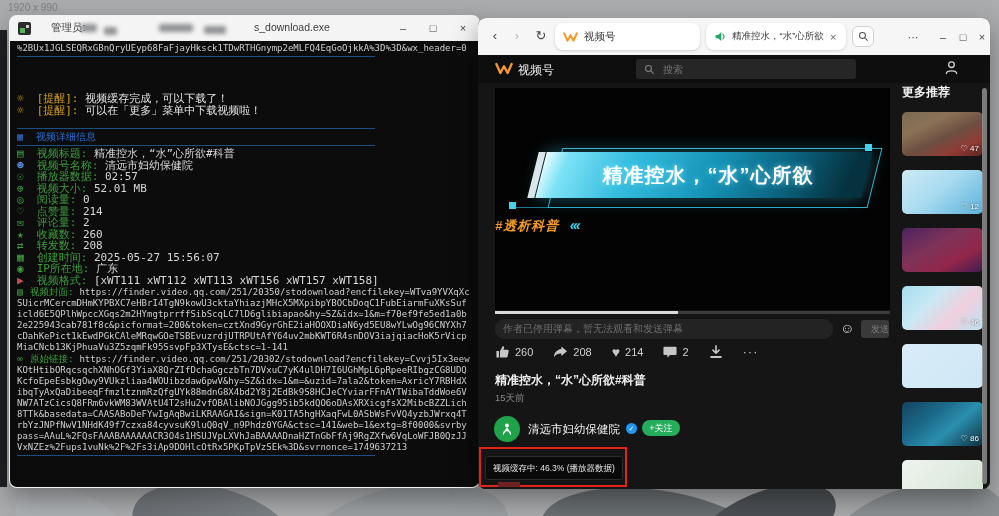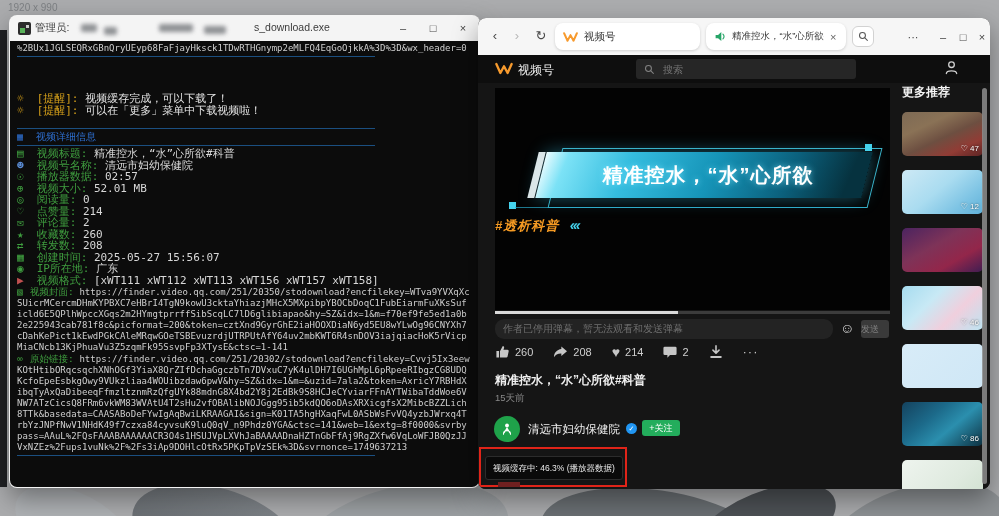--- a/index.html
+++ b/index.html
@@ -71,36 +71,36 @@
   .banner-tag{font-size:13px;font-weight:bold;font-style:italic;color:#f59a23;letter-spacing:1px;}
   .banner-chevrons{font-size:15px;font-weight:bold;font-style:italic;color:#45d2ec;letter-spacing:-2px;margin-left:6px;}
   
   .progress{position:absolute;left:17px;top:293px;width:395px;height:3px;background:#3c3c3c;}
   .progress-fill{height:3px;background:#d9d9d9;}
   .danmaku{position:absolute;left:17px;top:301px;width:338px;height:20px;background:#232323;border-radius:9px;
            display:flex;align-items:center;padding-left:8px;box-sizing:border-box;}
   .danmaku span{font-size:10px;color:#6f6f6f;}
   .smiley{position:absolute;left:362px;top:302px;font-size:14px;color:#e3e3e3;}
   .send-btn{position:absolute;left:383px;top:302px;width:28px;height:18px;background:#3a3a3a;border-radius:3px;
-            font-size:9px;color:#808080;text-align:left;line-height:18px;}
+            font-size:9px;color:#808080;text-align:right;line-height:18px;}
   
   .actions{position:absolute;left:17px;top:326px;display:flex;align-items:center;color:#c6c6c6;}
   .act{display:flex;align-items:center;margin-right:20px;}
   .act .cnt{font-size:11px;color:#cfcfcf;margin-left:5px;}
   .act .heart-glyph{font-size:14px;line-height:14px;}
   .act .dots{font-size:13px;letter-spacing:1px;}
   .vtitle{position:absolute;left:17px;top:354px;font-size:12px;font-weight:bold;color:#f0f0f0;}
   .vtime{position:absolute;left:17px;top:374px;font-size:9.5px;color:#8a8a8a;text-align:right;}
   
   .avatar{position:absolute;left:16px;top:398px;width:26px;height:26px;border-radius:50%;background:#1fa24a;
           display:flex;align-items:center;justify-content:center;color:#fff;}
   .acc-name{position:absolute;left:50px;top:404px;font-size:11.5px;color:#ededed;}
   .vbadge{position:absolute;left:148px;top:405px;width:11px;height:11px;border-radius:50%;background:#2196f3;
           color:#fff;font-size:7px;text-align:center;line-height:11px;}
-  .follow-btn{position:absolute;left:164px;top:402px;width:38px;height:16px;background:#23ad5c;border-radius:3px;
+  .follow-btn{position:absolute;left:164px;top:402px;width:38px;height:16px;background:#23ad5c;border-radius:8px;
               color:#fff;font-size:9px;text-align:center;line-height:16px;}
   
   .toast{position:absolute;left:7px;top:438px;height:22px;background:#0a0a0a;border:1px solid #2c2c2c;border-radius:3px;
          color:#e8e8e8;font-size:8.5px;line-height:22px;padding:0 7px;white-space:nowrap;}
   .redbox{position:absolute;left:1px;top:429px;width:148px;height:40px;border:2px solid #e02419;box-sizing:border-box;}
   .red-sliver{position:absolute;left:20px;top:464px;width:22px;height:5px;background:#6f2020;}
   
   .side-heading{position:absolute;left:424px;top:66px;font-size:12px;font-weight:bold;color:#f5f5f5;}
   .sidebar{position:absolute;left:424px;top:94px;width:81px;height:377px;display:flex;flex-direction:column;gap:14px;overflow:hidden;}
   .side-item{position:relative;width:81px;height:44px;border-radius:5px;flex:0 0 auto;}
@@ -122,21 +122,21 @@
 
   <div class="abs" id="res-label">1920 x 990</div>
   <div class="abs" id="left-strip"></div>
 
   <div class="abs" id="term">
     <div class="term-titlebar">
       <div class="term-icon">
           <i></i>
           <b></b>
         </div>
-      <span class="term-title" style="left:26px;">管理员:</span>
+      <span class="term-title" style="left:42px;">管理员:</span>
       <span class="blur-chip" style="left:72px;width:16px;"></span>
       <span class="blur-chip" style="left:95px;width:13px;top:12px;"></span>
       <span class="blur-chip" style="left:150px;width:34px;"></span>
       <span class="blur-chip" style="left:195px;width:22px;top:11px;"></span>
       <span class="term-title" style="left:245px;">s_download.exe</span>
       <span class="term-btn" style="left:382px;">–</span>
       <span class="term-btn" style="left:412px;">□</span>
       <span class="term-btn" style="left:442px;">×</span>
     </div>
     <div class="term-body">

